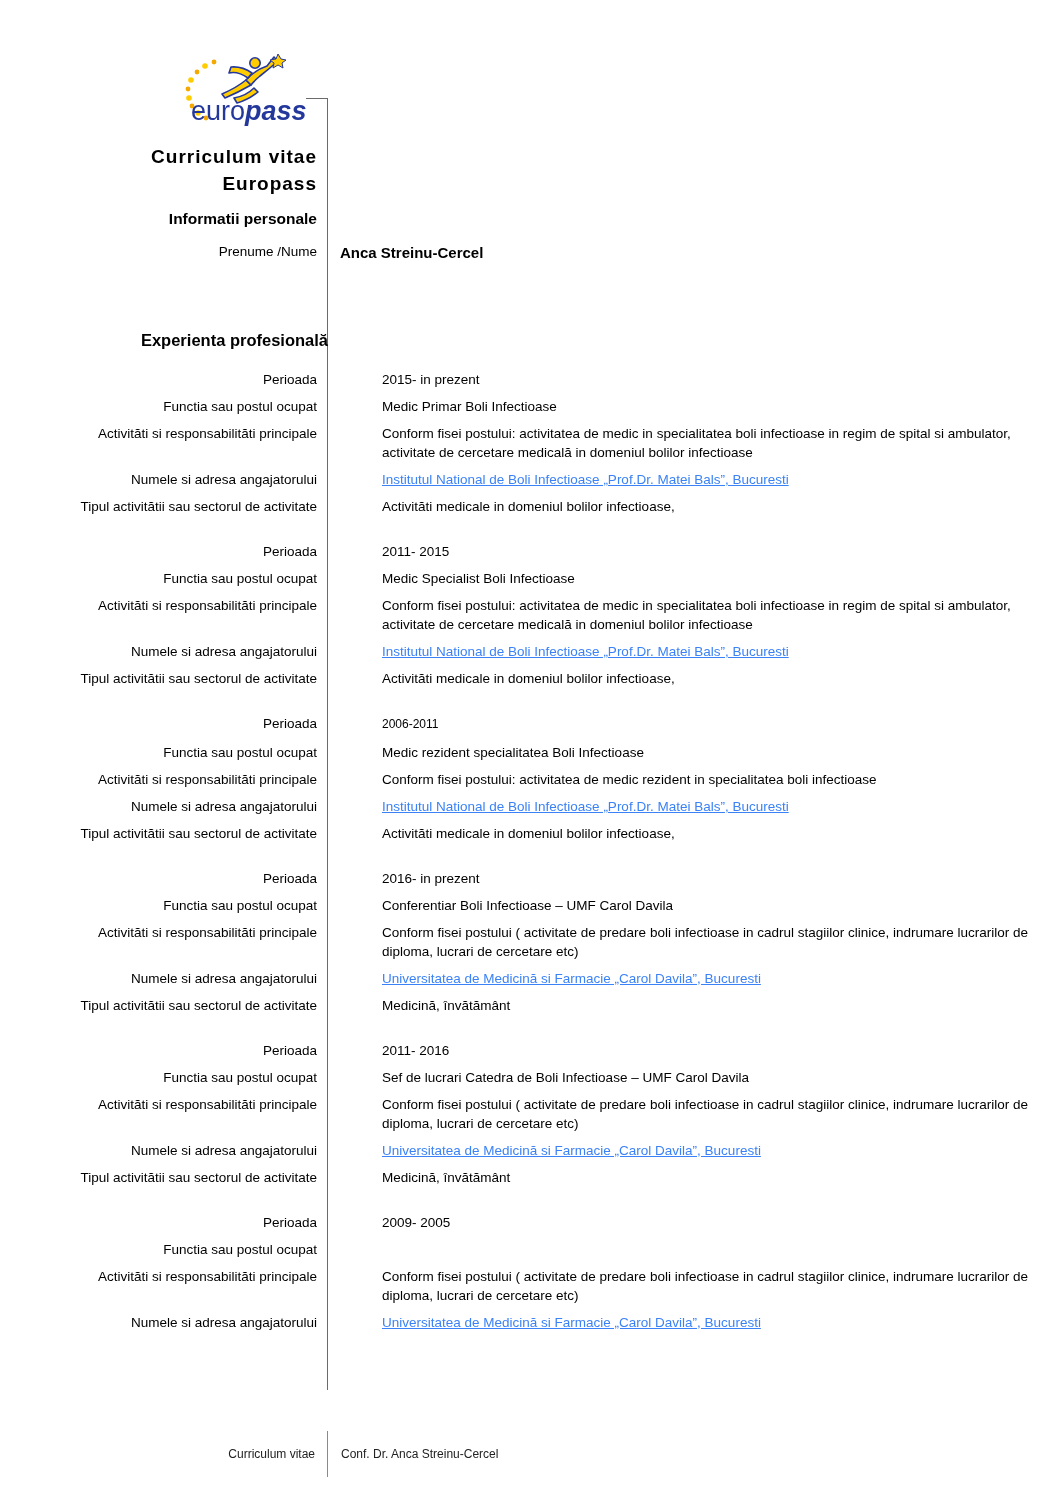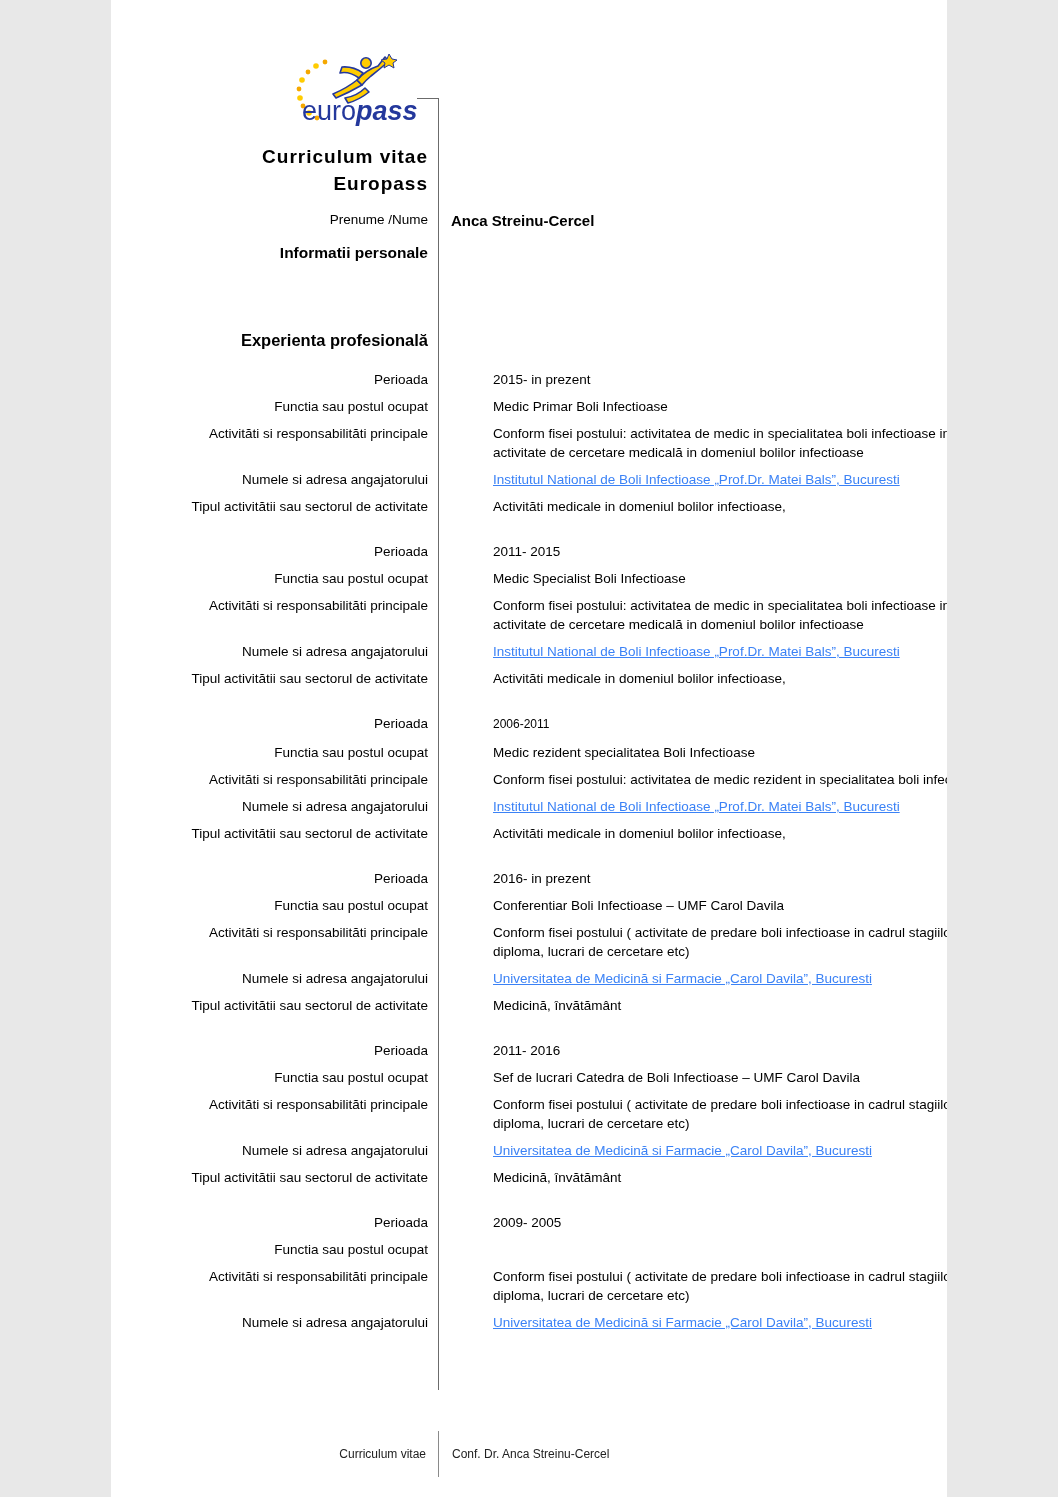--- a/index.html
+++ b/index.html
@@ -1,18 +1,18 @@
 <!DOCTYPE html>
 <html><head>
 <meta charset="utf-8">
 <style>
   html,body{margin:0;padding:0;background:#e8e8e8;}
   .page{
     position:relative;
-    width:836px;height:1497px;
+    width:1058px;height:1497px;
     background:#ffffff;
     font-family:"Liberation Sans", sans-serif;
     color:#000;
     overflow:hidden;
     margin:0 auto;
   }
   
   .divider-v{position:absolute;left:327px;top:98px;width:1px;height:1292px;background:#6b6b6b;}
   .divider-connector{position:absolute;left:306px;top:98px;width:22px;height:1px;background:#6b6b6b;}
 
@@ -25,21 +25,21 @@
   .val{padding-left:13px;max-width:700px;}
 
   .title-row{margin-bottom:0;}
   .title{
     font-size:19px;font-weight:bold;line-height:27px;letter-spacing:1px;
   }
   .section-personal{margin-top:11px;margin-bottom:0;}
   .section-personal .lbl{font-size:15.5px;font-weight:bold;line-height:21px;}
   .name-row{margin-top:13px;}
   .name-row .val{font-size:15px;font-weight:bold;line-height:21px;}
-  .section-exp{margin-top:66px;margin-bottom:0;}
+  .section-exp{margin-top:66px;margin-bottom:0;padding-left:11px;}
   .section-exp .lbl{font-size:16.5px;font-weight:bold;line-height:23px;}
 
   .block{margin-top:18px;margin-bottom:26px;}
   .block .row{margin-bottom:8px;gap:42px;}
   .b{font-weight:normal;text-align:right;}
   .period-large .val{font-size:12px;line-height:21px;}
 
   a.link{color:#3b82f6;text-decoration:underline;cursor:pointer;}
 
   .footer{
@@ -87,28 +87,28 @@
   <div class="content">
 
     <div class="row title-row">
       <div class="lbl title">
         <div>Curriculum vitae</div>
         <div>Europass</div>
       </div>
       <div class="val"></div>
     </div>
 
+    <div class="row section-personal">
+      <div class="lbl">Informatii personale</div>
+      <div class="val"></div>
+    </div>
+
     <div class="row name-row">
       <div class="lbl">Prenume /Nume</div>
       <div class="val name">Anca Streinu-Cercel</div>
-    </div>
-
-    <div class="row section-personal">
-      <div class="lbl">Informatii personale</div>
-      <div class="val"></div>
     </div>
 
     <div class="row section-exp">
       <div class="lbl">Experienta profesională</div>
       <div class="val"></div>
     </div>
 
     <div class="block">
       <div class="row">
         <div class="lbl">Perioada</div>

